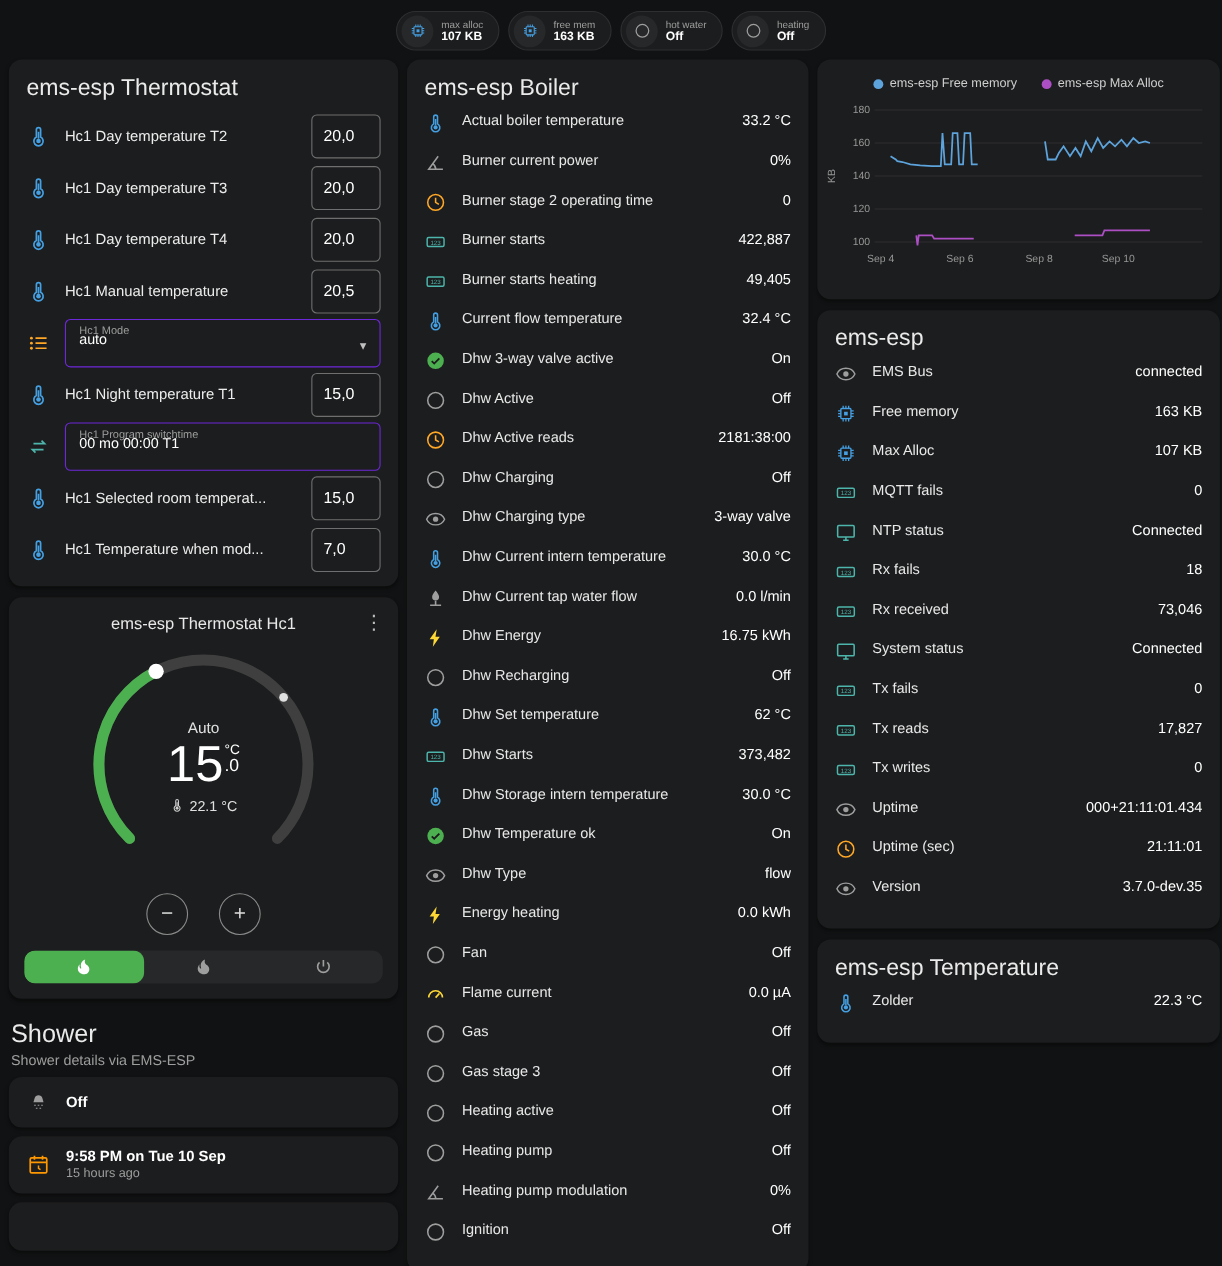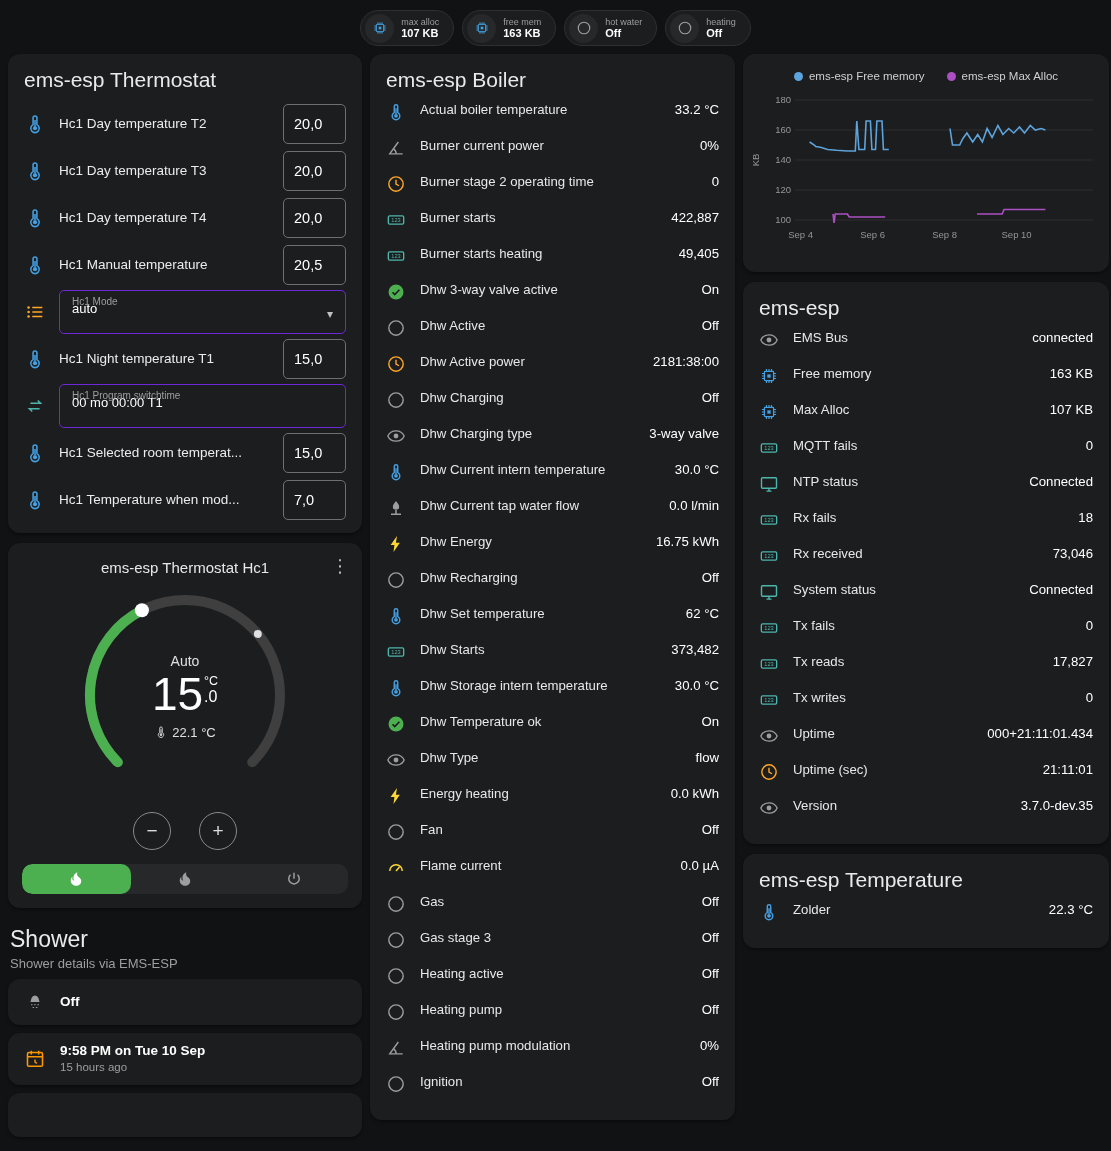--- a/index.html
+++ b/index.html
@@ -404,20 +404,31 @@
             <span class="icon" style="color: rgb(77, 182, 172);">
               <svg viewBox="0 0 24 24">
                 <rect x="2.8" y="7" width="18.4" height="10" rx="1.6" fill="none" stroke="currentColor" stroke-width="1.6"></rect>
                 <text x="12" y="14.8" font-size="6.8" text-anchor="middle" fill="currentColor">123</text>
               </svg>
             </span>
             <span class="ent-label">Burner starts heating</span>
             <span class="ent-value">49,405</span>
           </div>
           <div class="ent-row">
+            <span class="icon" style="color: rgb(68, 160, 227);">
+              <svg viewBox="0 0 24 24">
+                <path d="M12 3.2c-1.2 0-2.1.9-2.1 2.1v7.4a4.6 4.6 0 1 0 4.2 0V5.3c0-1.2-.9-2.1-2.1-2.1z" fill="none" stroke="currentColor" stroke-width="1.7"></path>
+                <circle cx="12" cy="16.6" r="2.3" fill="currentColor"></circle>
+                <path d="M12 14.3V7.5" stroke="currentColor" stroke-width="1.7"></path>
+              </svg>
+            </span>
+            <span class="ent-label">Current flow temperature</span>
+            <span class="ent-value">32.4 °C</span>
+          </div>
+          <div class="ent-row">
             <span class="icon" style="color: rgb(76, 175, 80);">
               <svg viewBox="0 0 24 24">
                 <circle cx="12" cy="12" r="9" fill="currentColor"></circle>
                 <path d="M7.8 12.3l2.7 2.7 5.6-5.7" fill="none" stroke="#1d1d1d" stroke-width="2"></path>
               </svg>
             </span>
             <span class="ent-label">Dhw 3-way valve active</span>
             <span class="ent-value">On</span>
           </div>
           <div class="ent-row">
@@ -429,21 +440,21 @@
             <span class="ent-label">Dhw Active</span>
             <span class="ent-value">Off</span>
           </div>
           <div class="ent-row">
             <span class="icon" style="color: rgb(255, 167, 38);">
               <svg viewBox="0 0 24 24">
                 <circle cx="12" cy="12" r="8.6" fill="none" stroke="currentColor" stroke-width="1.7"></circle>
                 <path d="M12 6.8V12l3.6 2.1" fill="none" stroke="currentColor" stroke-width="1.7"></path>
               </svg>
             </span>
-            <span class="ent-label">Dhw Active power</span>
+            <span class="ent-label">Dhw Active reads</span>
             <span class="ent-value">2181:38:00</span>
           </div>
           <div class="ent-row">
             <span class="icon" style="color: rgb(158, 158, 158);">
               <svg viewBox="0 0 24 24">
                 <circle cx="12" cy="12" r="8.6" fill="none" stroke="currentColor" stroke-width="1.7"></circle>
               </svg>
             </span>
             <span class="ent-label">Dhw Charging</span>
             <span class="ent-value">Off</span>

